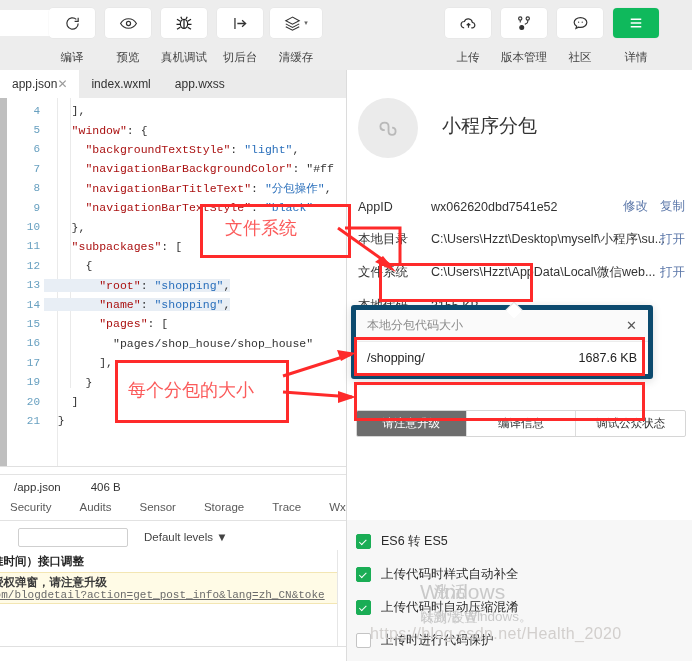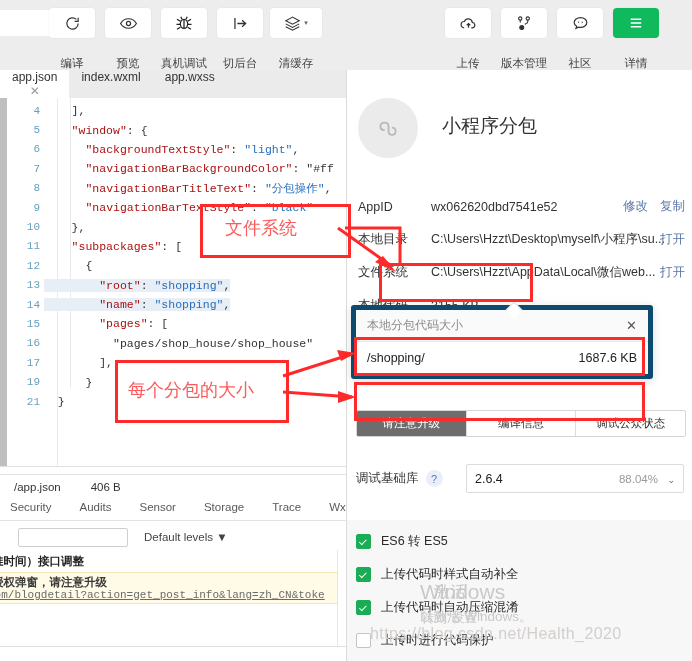--- a/index.html
+++ b/index.html
@@ -19,37 +19,37 @@
   .tb-left{position:absolute;left:-12px;top:8px;display:flex;align-items:flex-start;}
   .tb-right{position:absolute;left:440px;top:8px;display:flex;align-items:flex-start;}
   .tb-item{width:56px;display:flex;flex-direction:column;align-items:center;}
   .tb-btn{
     width:46px;height:30px;background:#fff;border-radius:4px;
     display:flex;align-items:center;justify-content:center;
     box-shadow:0 0 0 .5px rgba(0,0,0,.04);
   }
   .tb-btn.wide{width:52px;}
   .tb-btn.green{background:#0fb95c;}
-  .tb-lbl{font-size:11.5px;color:#444;margin-top:18px;white-space:nowrap;}
+  .tb-lbl{font-size:11.5px;color:#444;margin-top:12px;white-space:nowrap;}
   .tb-caret{font-size:7px;color:#666;margin-left:3px;}
   .sel-box{
     width:92px;height:26px;background:#fff;border-radius:3px;margin-top:2px;
     display:flex;align-items:center;justify-content:flex-end;padding-right:7px;
     box-sizing:border-box;
   }
   .sel-box .tb-caret{font-size:8px;color:#555;}
 
   
   .tabbar{
     position:absolute;left:0;top:70px;width:346px;height:28px;
     background:#ebebeb;border-bottom:1px solid #d9d9d9;display:flex;
   }
   .ftab{
     display:flex;align-items:center;padding:0 12px;height:100%;
-    font-size:12px;color:#333;box-sizing:border-box;flex-direction:column;
+    font-size:12px;color:#333;box-sizing:border-box;
   }
   .ftab.active{background:#fff;}
   .ftab .x{color:#999;font-size:12px;}
 
   
   .editor{
     position:absolute;left:0;top:98px;width:346px;height:380px;background:#fff;
     overflow:hidden;
   }
   .edge{position:absolute;left:0;top:0;width:7px;height:368px;background:#bfbfbf;}
@@ -378,20 +378,24 @@
           <span class="ln">16</span>
           <span class="ctxt">          "pages/shop_house/shop_house"</span>
         </div>
         <div class="crow">
           <span class="ln">17</span>
           <span class="ctxt">        ],</span>
         </div>
         <div class="crow">
           <span class="ln">19</span>
           <span class="ctxt">      }</span>
+        </div>
+        <div class="crow">
+          <span class="ln">20</span>
+          <span class="ctxt">    ]</span>
         </div>
         <div class="crow">
           <span class="ln">21</span>
           <span class="ctxt">  }</span>
         </div>
       </div>
     <div class="vscroll"></div>
     <div class="ed-bottom"></div>
   </div>
 
@@ -471,31 +475,20 @@
         </div>
         <div id="pkg-list">
             <div class="pkg">
               <span>/shopping/</span>
               <span>1687.6 KB</span>
             </div>
           </div>
       </div>
     </div>
 
-    <div class="libline">
-      <span class="lib-lbl">调试基础库</span>
-      <span class="lib-q">?</span>
-      <div class="lib-select">
-        <span>2.6.4</span>
-        <span>
-          <span class="lib-pct">88.04%</span>
-          <span class="lib-caret">⌄</span>
-        </span>
-      </div>
-    </div>
 
     <div class="checks" id="checks">
         <div class="chk">
           <span class="box on"></span>
           <span>ES6 转 ES5</span>
         </div>
         <div class="chk">
           <span class="box on"></span>
           <span>上传代码时样式自动补全</span>
         </div>

